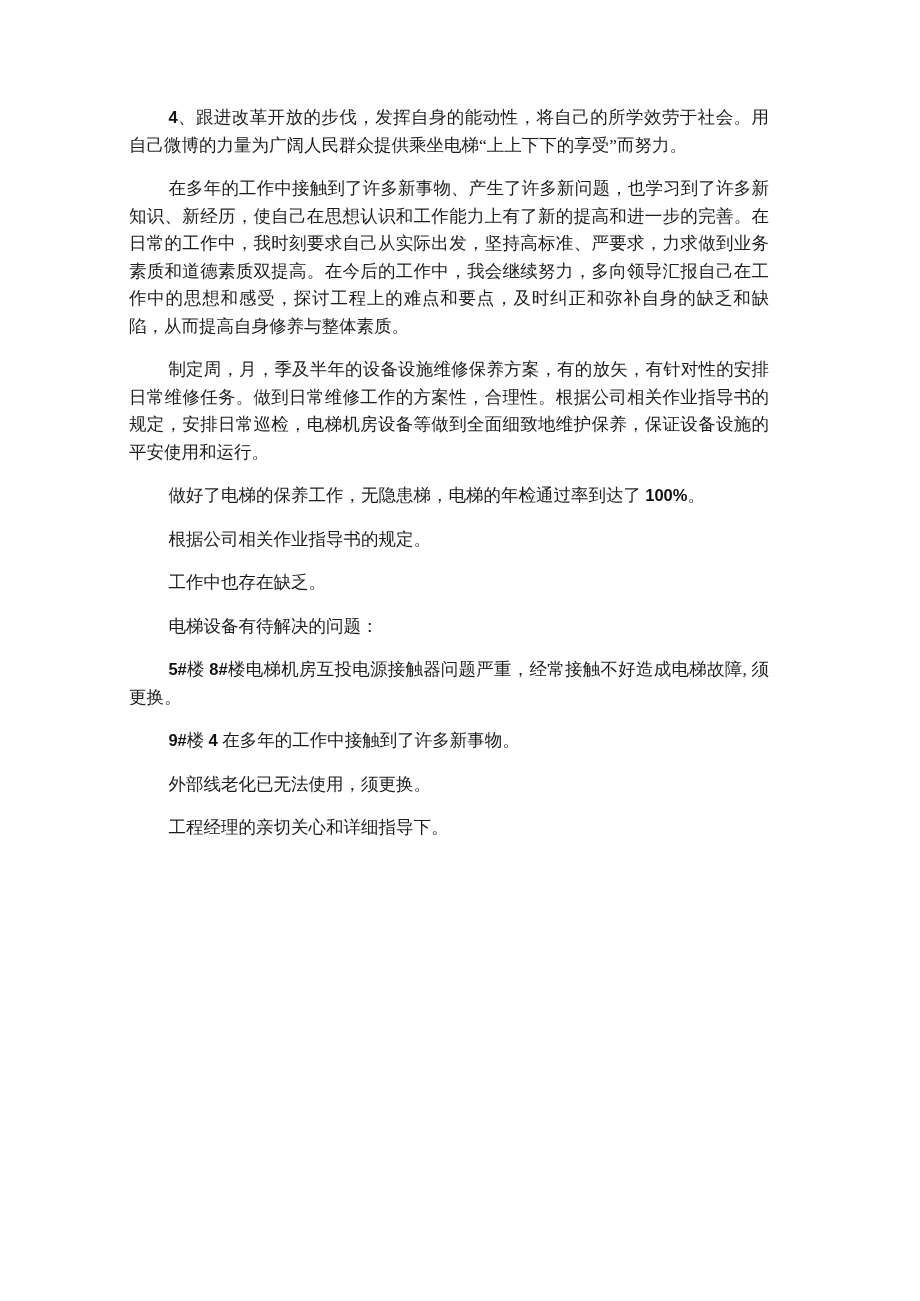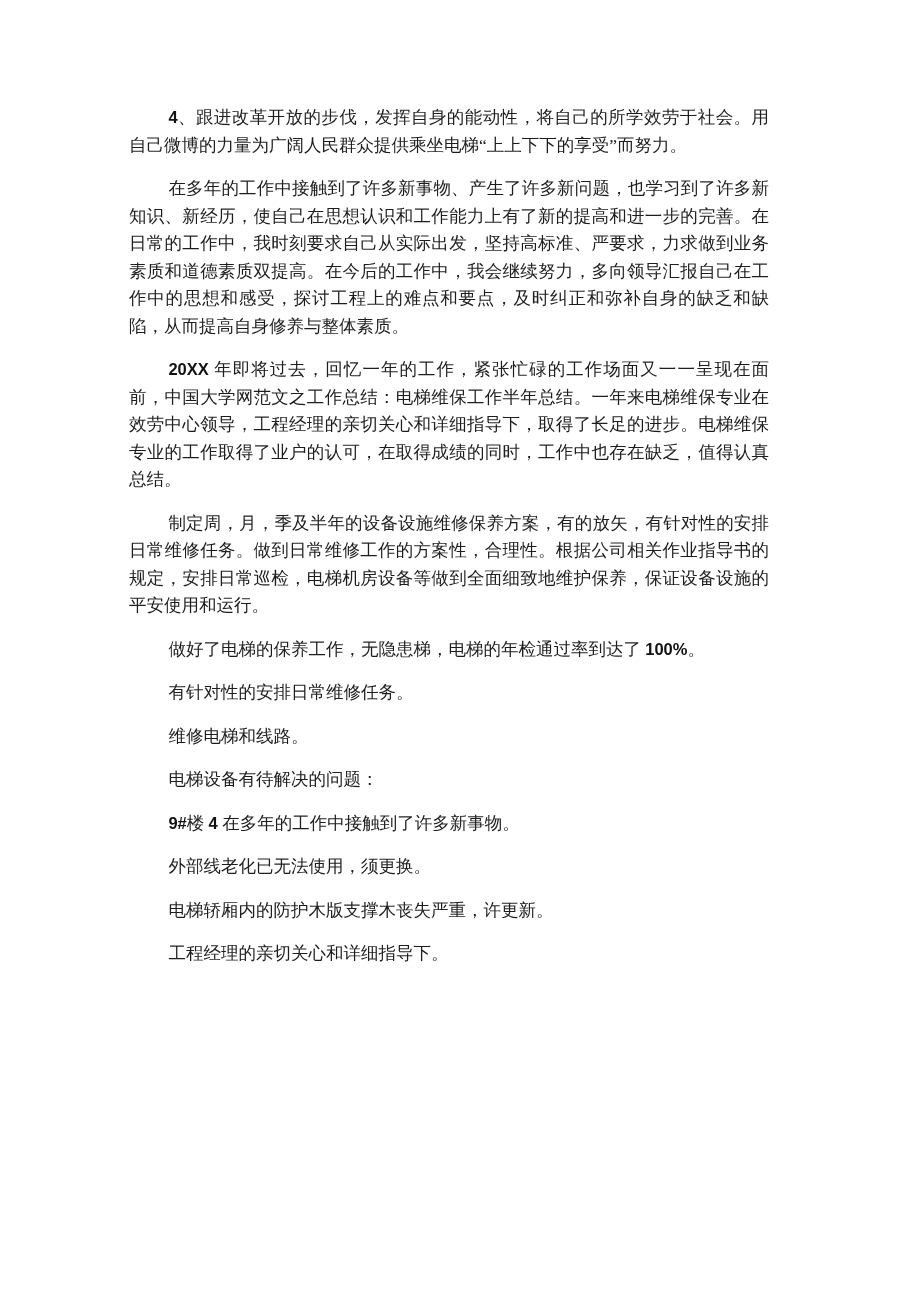--- a/index.html
+++ b/index.html
@@ -30,37 +30,36 @@
   }
 </style>
 </head>
 <body>
 
 <div class="page">
   <p><span class="b">4</span><span>、跟进改革开放的步伐，发挥自身的能动性，将自己的所学效劳于社会。用自己微博的力量为广阔人民群众提供乘坐电梯“上上下下的享受”而努力。</span></p>
 
   <p><span>在多年的工作中接触到了许多新事物、产生了许多新问题，也学习到了许多新知识、新经历，使自己在思想认识和工作能力上有了新的提高和进一步的完善。在日常的工作中，我时刻要求自己从实际出发，坚持高标准、严要求，力求做到业务素质和道德素质双提高。在今后的工作中，我会继续努力，多向领导汇报自己在工作中的思想和感受，探讨工程上的难点和要点，及时纠正和弥补自身的缺乏和缺陷，从而提高自身修养与整体素质。</span></p>
 
-  <p><span class="b">20XX</span><span> 年即将过去，回忆一年的工作，紧张忙碌的工作场面又一一呈现在面前，中国大学网范文之工作总结：电梯维保工作半年总结。一年来电梯维保专业在效劳中心领导，工程经理的亲切关心和详细指导下，取得了长足的进步。电梯维保专业的工作取得了业户的认可，在取得成绩的同时，工作中也存在缺乏，值得认真总结。</span></p>
 
   <p><span>制定周，月，季及半年的设备设施维修保养方案，有的放矢，有针对性的安排日常维修任务。做到日常维修工作的方案性，合理性。根据公司相关作业指导书的规定，安排日常巡检，电梯机房设备等做到全面细致地维护保养，保证设备设施的平安使用和运行。</span></p>
 
 
   <p><span>做好了电梯的保养工作，无隐患梯，电梯的年检通过率到达了 </span><span class="b">100%</span><span>。</span></p>
 
 
-  <p><span>有针对性的安排日常维修任务。</span></p>
+  <p><span>根据公司相关作业指导书的规定。</span></p>
 
-  <p><span>维修电梯和线路。</span></p>
+  <p><span>工作中也存在缺乏。</span></p>
 
   <p><span>电梯设备有待解决的问题：</span></p>
 
+  <p><span class="b">5#</span><span>楼 </span><span class="b">8#</span><span>楼电梯机房互投电源接触器问题严重，经常接触不好造成电梯故障, 须更换。</span></p>
 
   <p><span class="b">9#</span><span>楼 </span><span class="b">4</span><span> 在多年的工作中接触到了许多新事物。</span></p>
 
 
   <p><span>外部线老化已无法使用，须更换。</span></p>
 
-  <p><span>电梯轿厢内的防护木版支撑木丧失严重，许更新。</span></p>
 
   <p><span>工程经理的亲切关心和详细指导下。</span></p>
 
 </div>
 
 </body></html>

